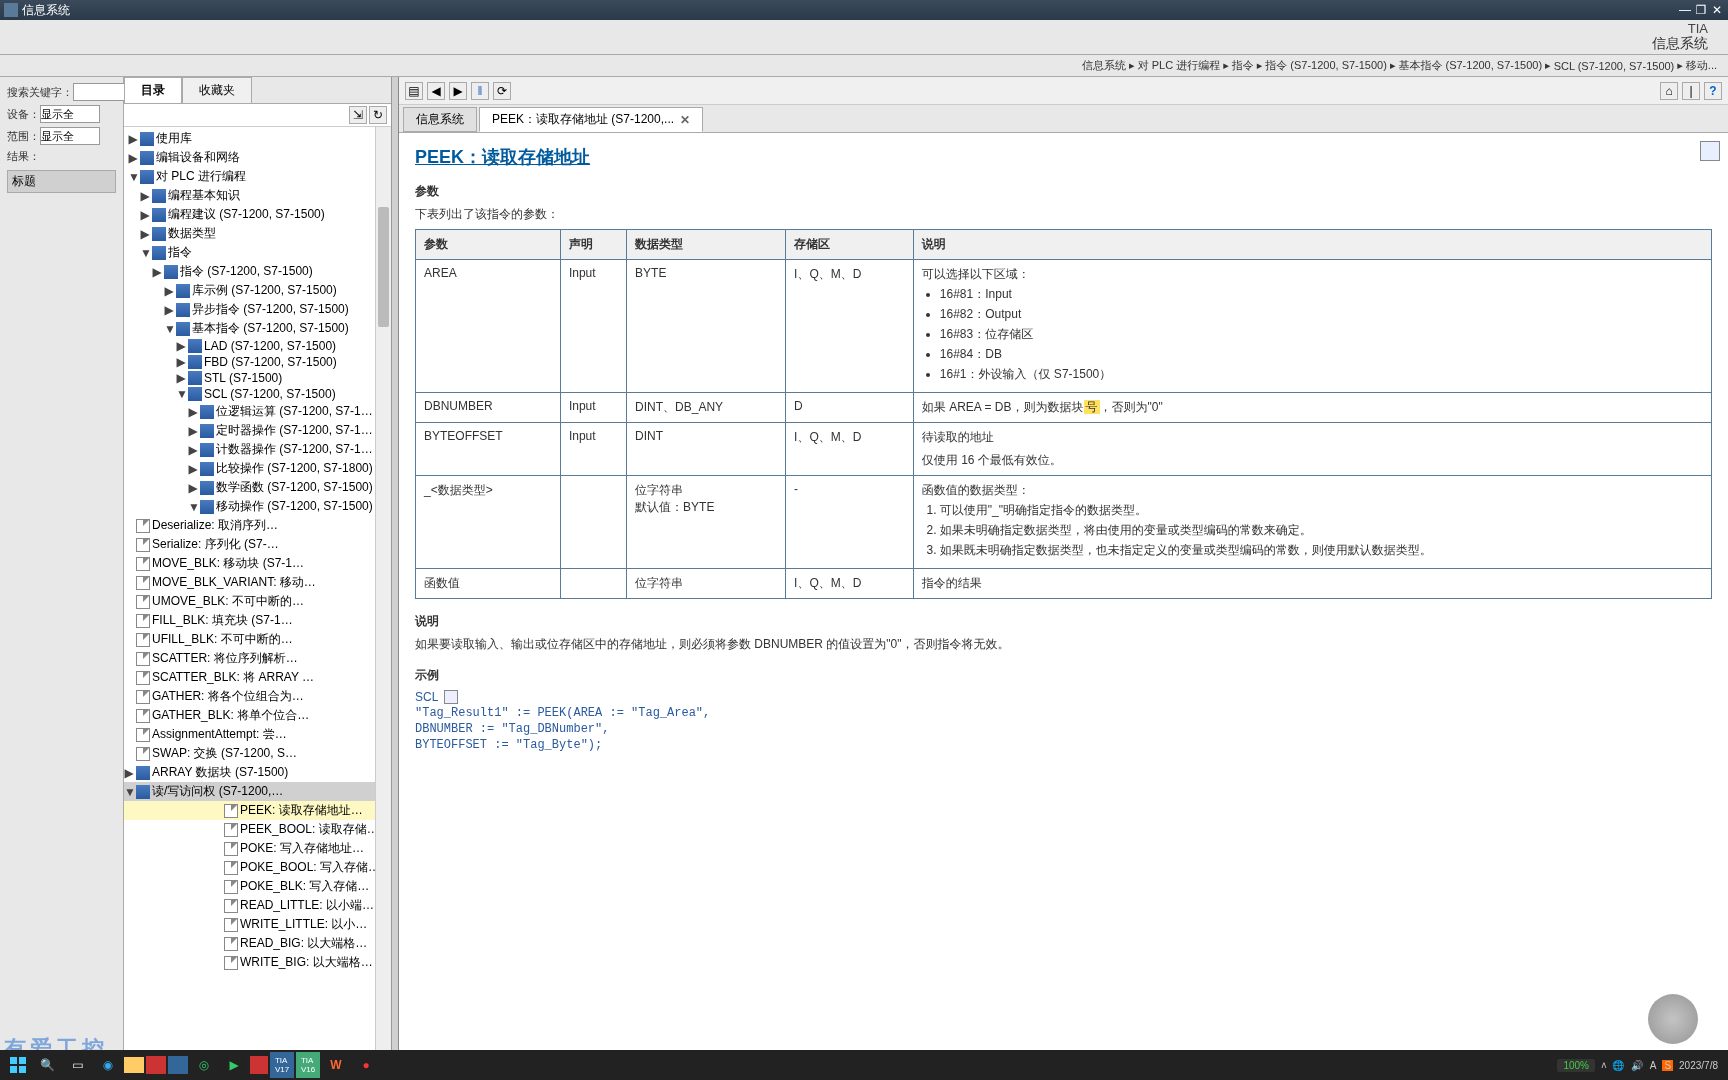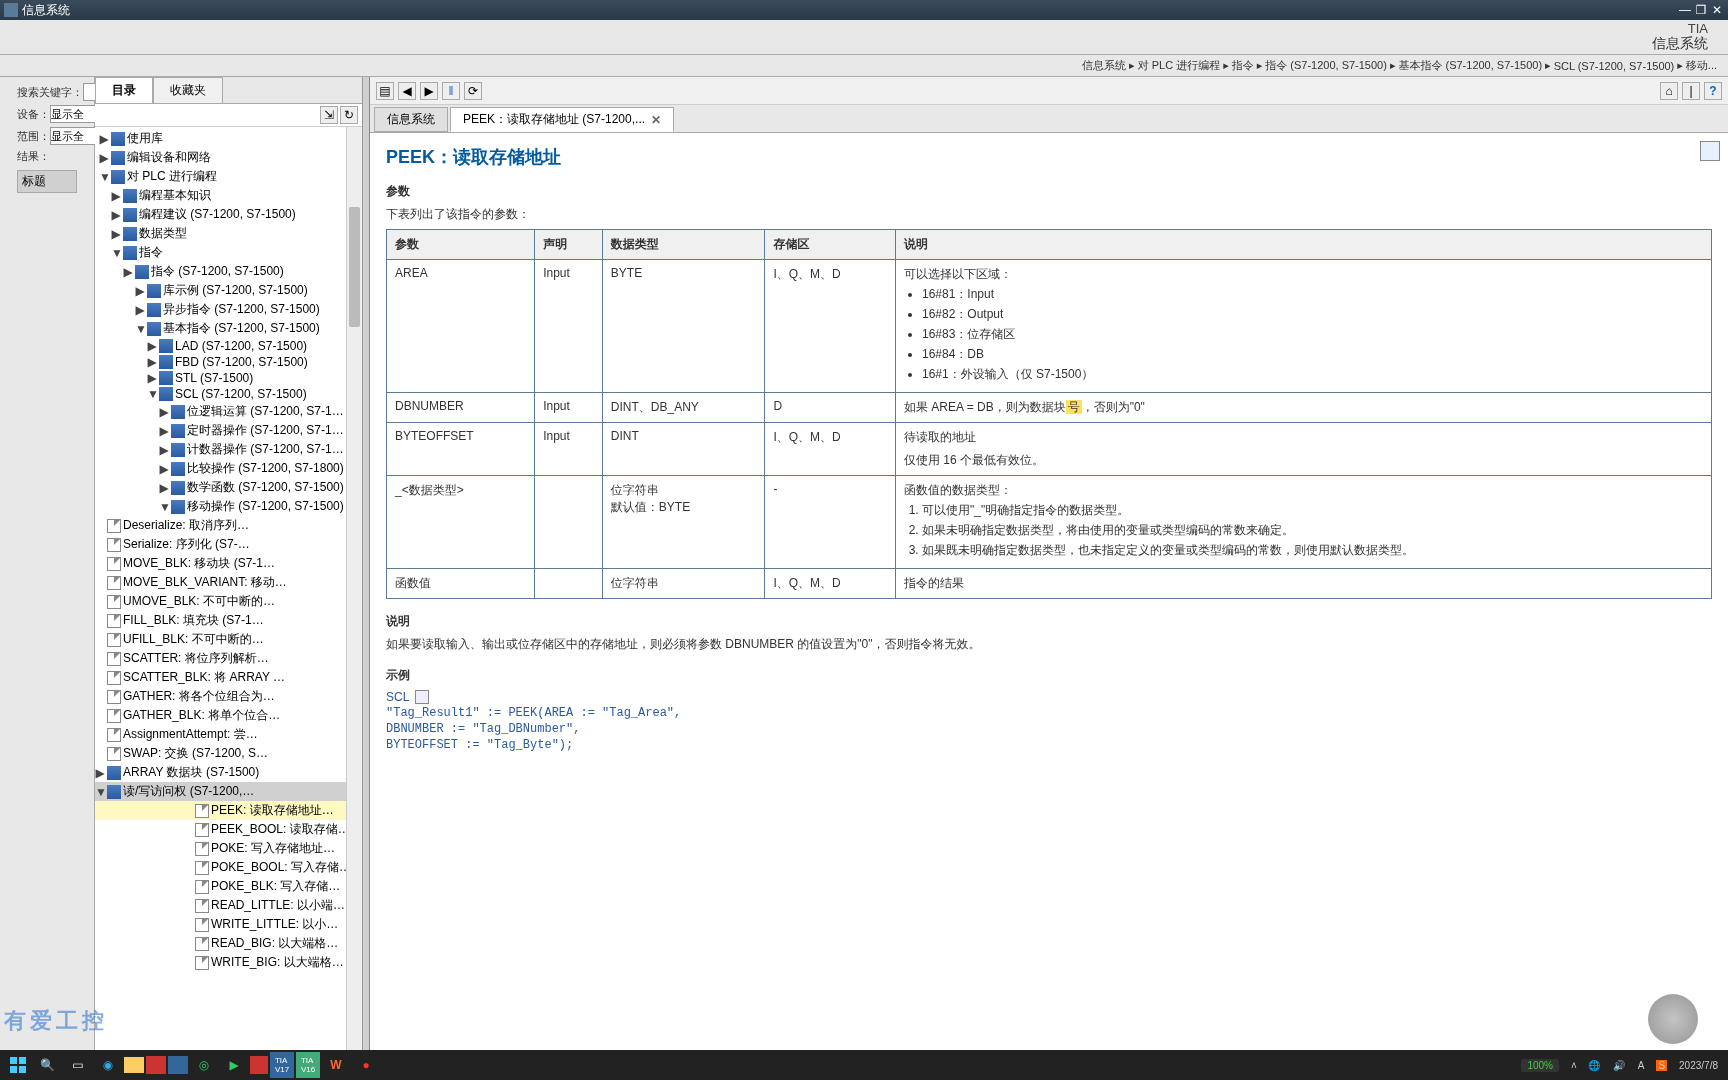--- a/index.html
+++ b/index.html
@@ -13,21 +13,21 @@
 .brand { height: 35px; background: #e8e8e8; display: flex; align-items: center; justify-content: flex-end; padding-right: 20px; border-bottom: 1px solid #aaa; }
 .brand .tia { text-align: right; line-height: 1.1; }
 .brand .tia .t1 { font-size: 13px; color: #444; }
 .brand .tia .t2 { font-size: 14px; color: #333; }
 
 .breadcrumb { height: 22px; background: #e8e8e8; border-bottom: 1px solid #aaa; display: flex; align-items: center; justify-content: flex-end; padding-right: 8px; color: #333; font-size: 11px; }
 .breadcrumb span { padding: 0 3px; }
 
 .workspace { display: flex; height: 1003px; }
 
-.leftpane { width: 95px; background: #e8e8e8; border-right: 1px solid #aaa; padding: 6px 17px; }
+.leftpane { width: 124px; background: #e8e8e8; border-right: 1px solid #aaa; padding: 6px 7px; }
 .leftpane .row { display: flex; align-items: center; margin-bottom: 4px; }
 .leftpane .lbl { font-size: 11px; color: #333; white-space: nowrap; }
 .leftpane input, .leftpane select { width: 60px; font-size: 11px; height: 18px; border: 1px solid #999; }
 .leftpane .hdr { background: #d0d0d0; border: 1px solid #aaa; padding: 2px 4px; margin-top: 6px; }
 
 .treepanel { width: 268px; background: #fff; border-right: 1px solid #999; display: flex; flex-direction: column; }
 .tabs { display: flex; background: #e8e8e8; border-bottom: 1px solid #aaa; }
 .tab { padding: 4px 16px; border: 1px solid #aaa; border-bottom: none; background: #f0f0f0; cursor: pointer; }
 .tab.active { background: #fff; font-weight: bold; }
 .tree-toolbar { display: flex; justify-content: flex-end; padding: 2px 4px; gap: 2px; border-bottom: 1px solid #ccc; }
@@ -45,40 +45,40 @@
 .tnode.sel2 { background: #d0d0d0; }
 .ind0{padding-left:4px}.ind1{padding-left:16px}.ind2{padding-left:28px}.ind3{padding-left:40px}.ind4{padding-left:52px}.ind5{padding-left:64px}.ind6{}.ind7{padding-left:88px}
 
 .mainpane { flex: 1; background: #fff; display: flex; flex-direction: column; border-left: 1px solid #888; }
 .mtoolbar { height: 28px; background: #f0f0f0; border-bottom: 1px solid #ccc; display: flex; align-items: center; padding: 0 6px; gap: 4px; }
 .mtabs { display: flex; background: #e8e8e8; padding: 2px 4px 0; border-bottom: 1px solid #aaa; }
 .mtab { padding: 3px 12px; border: 1px solid #aaa; background: #e0e0e0; margin-right: 2px; cursor: pointer; display: flex; align-items: center; gap: 6px; font-size: 12px; }
 .mtab.active { background: #fff; border-bottom: 1px solid #fff; }
 .mtab .x { color: #666; font-weight: bold; }
 .content { flex: 1; padding: 12px 16px; overflow: auto; position: relative; color: #333; }
-.content h1 { font-size: 18px; color: #005a9e; margin-bottom: 10px; font-weight: bold; }
+.content h1 { font-size: 18px; color: #005a9e; margin-bottom: 10px; font-weight: bold; text-decoration: underline; }
 .content .hlink { position: absolute; right: 8px; top: 8px; width: 20px; height: 20px; border: 1px solid #888; background: #e8f0ff; }
 .content .sec { font-weight: bold; margin: 14px 0 6px; color: #333; }
 .ptable { width: 100%; border-collapse: collapse; margin-top: 6px; }
 .ptable th, .ptable td { border: 1px solid #5a7a9a; padding: 6px 8px; vertical-align: top; font-size: 12px; text-align: left; }
 .ptable th { background: #f0f0f0; font-weight: bold; }
 .ptable ul { list-style: disc; padding-left: 18px; }
 .ptable ol { padding-left: 18px; }
 .ptable li { margin: 3px 0; }
 .hl { background: #ffe060; padding: 0 2px; }
 .code { font-family: "Courier New", monospace; color: #2a5aa0; margin: 2px 0; }
 .scl { display: flex; align-items: center; gap: 6px; color: #2a5aa0; }
 .scl .copy { width: 14px; height: 14px; border: 1px solid #888; background: #eef; }
 
 .taskbar { position: fixed; bottom: 0; left: 0; right: 0; height: 30px; background: #222; display: flex; align-items: center; padding: 0 4px; }
 .taskbar .tib { width: 28px; height: 26px; margin-right: 2px; display: flex; align-items: center; justify-content: center; }
-.taskbar .tray { margin-left: auto; display: flex; align-items: center; gap: 12px; color: #ccc; font-size: 10px; padding-right: 6px; }
+.taskbar .tray { margin-left: auto; display: flex; align-items: center; gap: 6px; color: #ccc; font-size: 10px; padding-right: 6px; }
 .taskbar .zoom { background: #333; color: #4c4; padding: 1px 6px; border-radius: 2px; font-size: 10px; }
 .avatar { width: 50px; height: 50px; border-radius: 50%; background: radial-gradient(#aaa,#666); position: fixed; right: 30px; bottom: 36px; opacity: 0.7; }
-.watermark { position: fixed; left: 4px; bottom: 44px; color: #3a7ad0; font-size: 22px; font-weight: bold; opacity: 0.6; letter-spacing: 4px; }
+.watermark { position: fixed; left: 4px; bottom: 16px; color: #3a7ad0; font-size: 22px; font-weight: bold; opacity: 0.6; letter-spacing: 4px; }
 
 .splitter { width: 6px; background: #d0d0d0; cursor: ew-resize; }
 .hsplit { height: 12px; background: #e0e0e0; border-top: 1px solid #aaa; display:flex; }
 .hsplit .sbar { flex:1; background:#eee; border:1px solid #ccc; margin:1px; position:relative;}
 .hsplit .sth { position:absolute; left:20px; width:120px; top:1px; bottom:1px; background:#bbb; border-radius:2px;}
 </style>
 </head>
 <body>
 
 <div class="titlebar">

